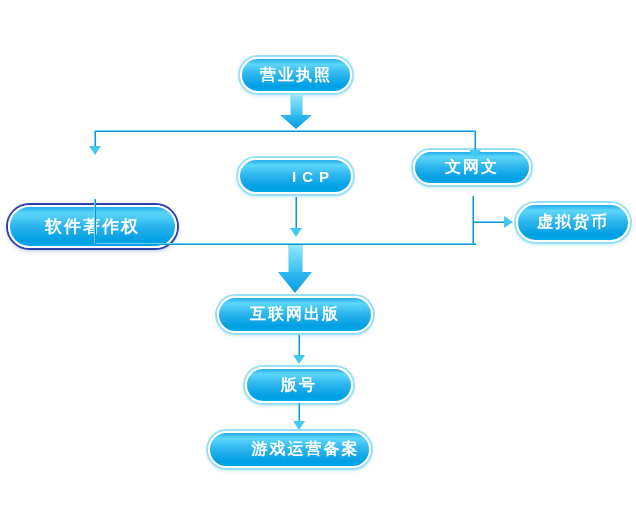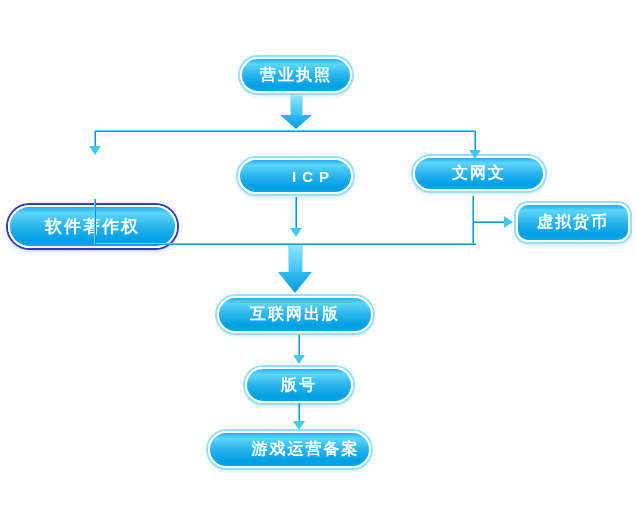--- a/index.html
+++ b/index.html
@@ -18,22 +18,22 @@
     color:var(--text);font-weight:bold;font-size:16px;letter-spacing:2px;
     background:linear-gradient(180deg,var(--node-fill-top) 0%,var(--node-highlight) 16%,#2db5ee 48%,var(--node-fill-bottom) 85%,#00a9e9 100%);
     border:2px solid var(--node-border);border-radius:999px;
     box-shadow:0 0 0 2px var(--node-glow),0 2px 4px rgba(0,160,225,.35);
     box-sizing:border-box;white-space:nowrap;
   }
   #n-business{left:240px;top:57px;width:112px;height:36px;}
   #n-copyright{left:8px;top:157px;width:169px;height:43px;font-size:17px;
     box-shadow:0 0 0 2px var(--copyright-ring),0 2px 5px rgba(46,63,174,.45);margin-top:48px;}
   #n-icp{left:238px;top:158px;width:115px;height:36px;letter-spacing:6px;font-size:15px;padding-left:36px;}
-  #n-wenwang{left:413px;top:156px;width:132px;height:35px;}
-  #n-virtual{left:516px;top:203px;width:114px;height:39px;border-radius:12px;}
+  #n-wenwang{left:413px;top:150px;width:118px;height:35px;}
+  #n-virtual{left:516px;top:203px;width:114px;height:39px;}
   #n-publish{left:217px;top:296px;width:156px;height:37px;}
   #n-version{left:245px;top:367px;width:108px;height:36px;}
   #n-filing{left:208px;top:431px;width:163px;height:37px;padding-left:32px;}
 
   .hline{position:absolute;height:2px;
     background:linear-gradient(180deg,var(--line-light) 0%,var(--line-light) 49%,var(--line-dark) 51%,var(--line-dark) 100%);}
   #l-top{left:95px;top:130px;width:381px;}
   #l-bottom{left:94px;top:243px;width:382px;}
   #h-branch{left:474px;top:221px;width:30px;}
 

